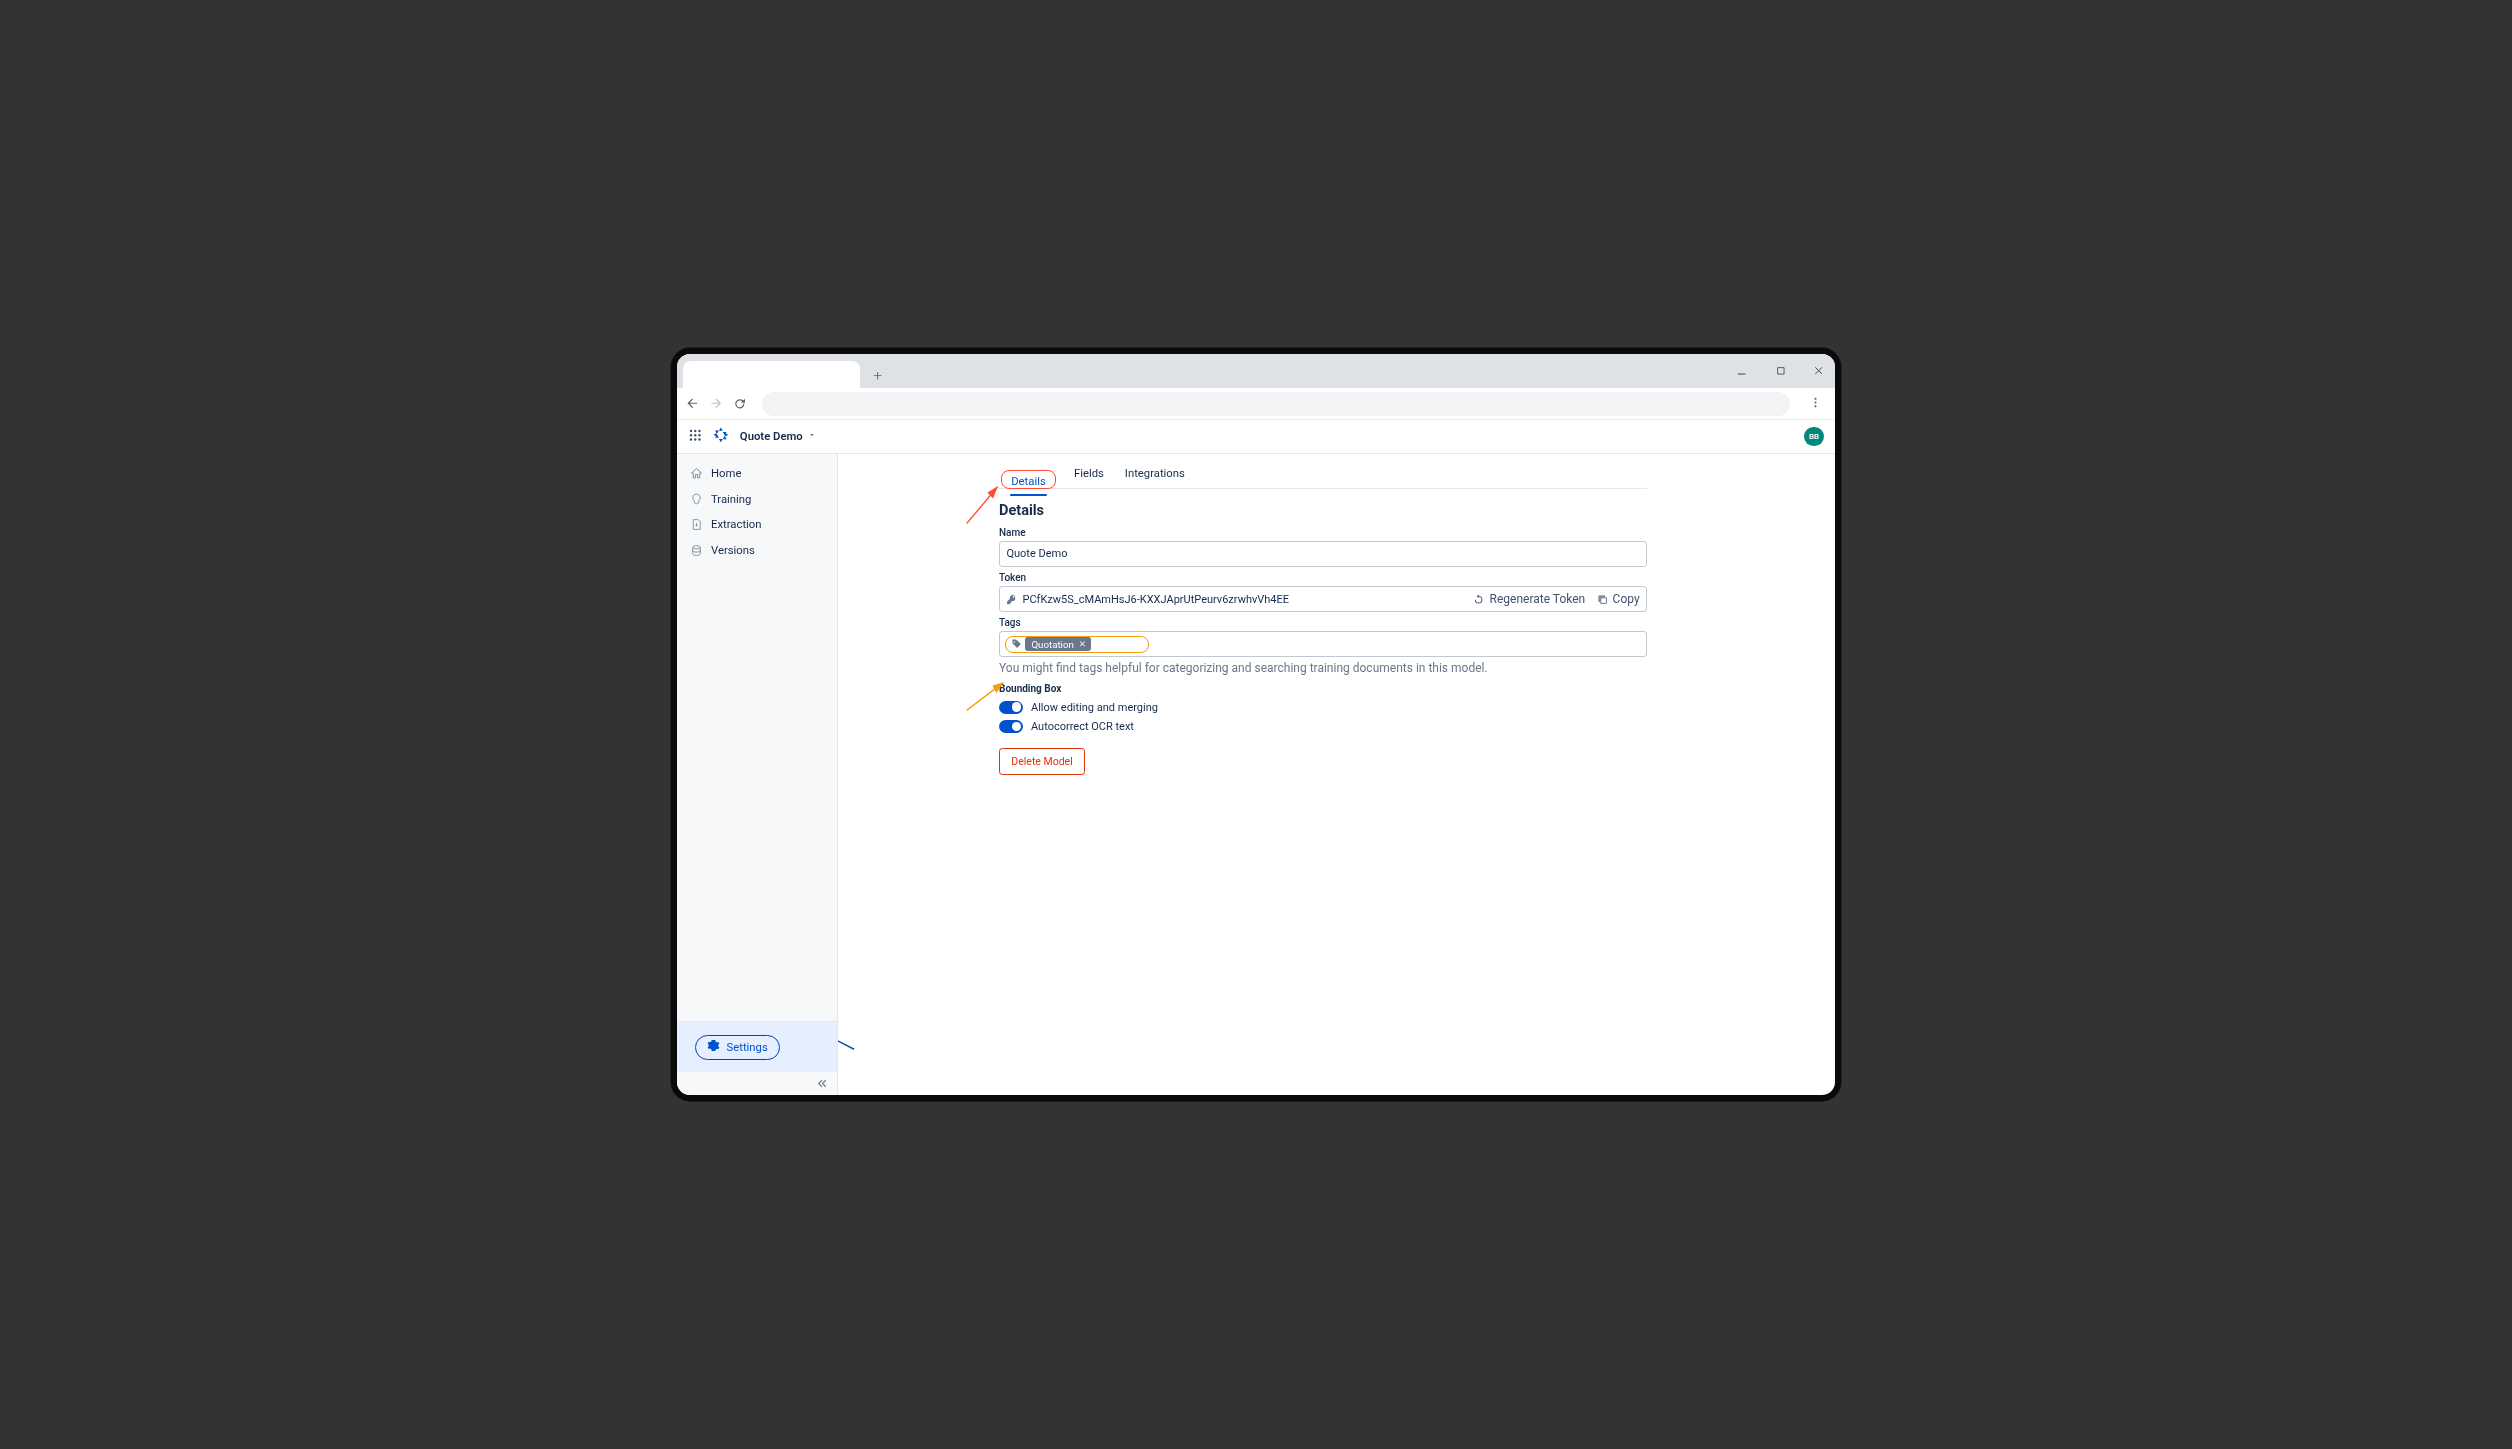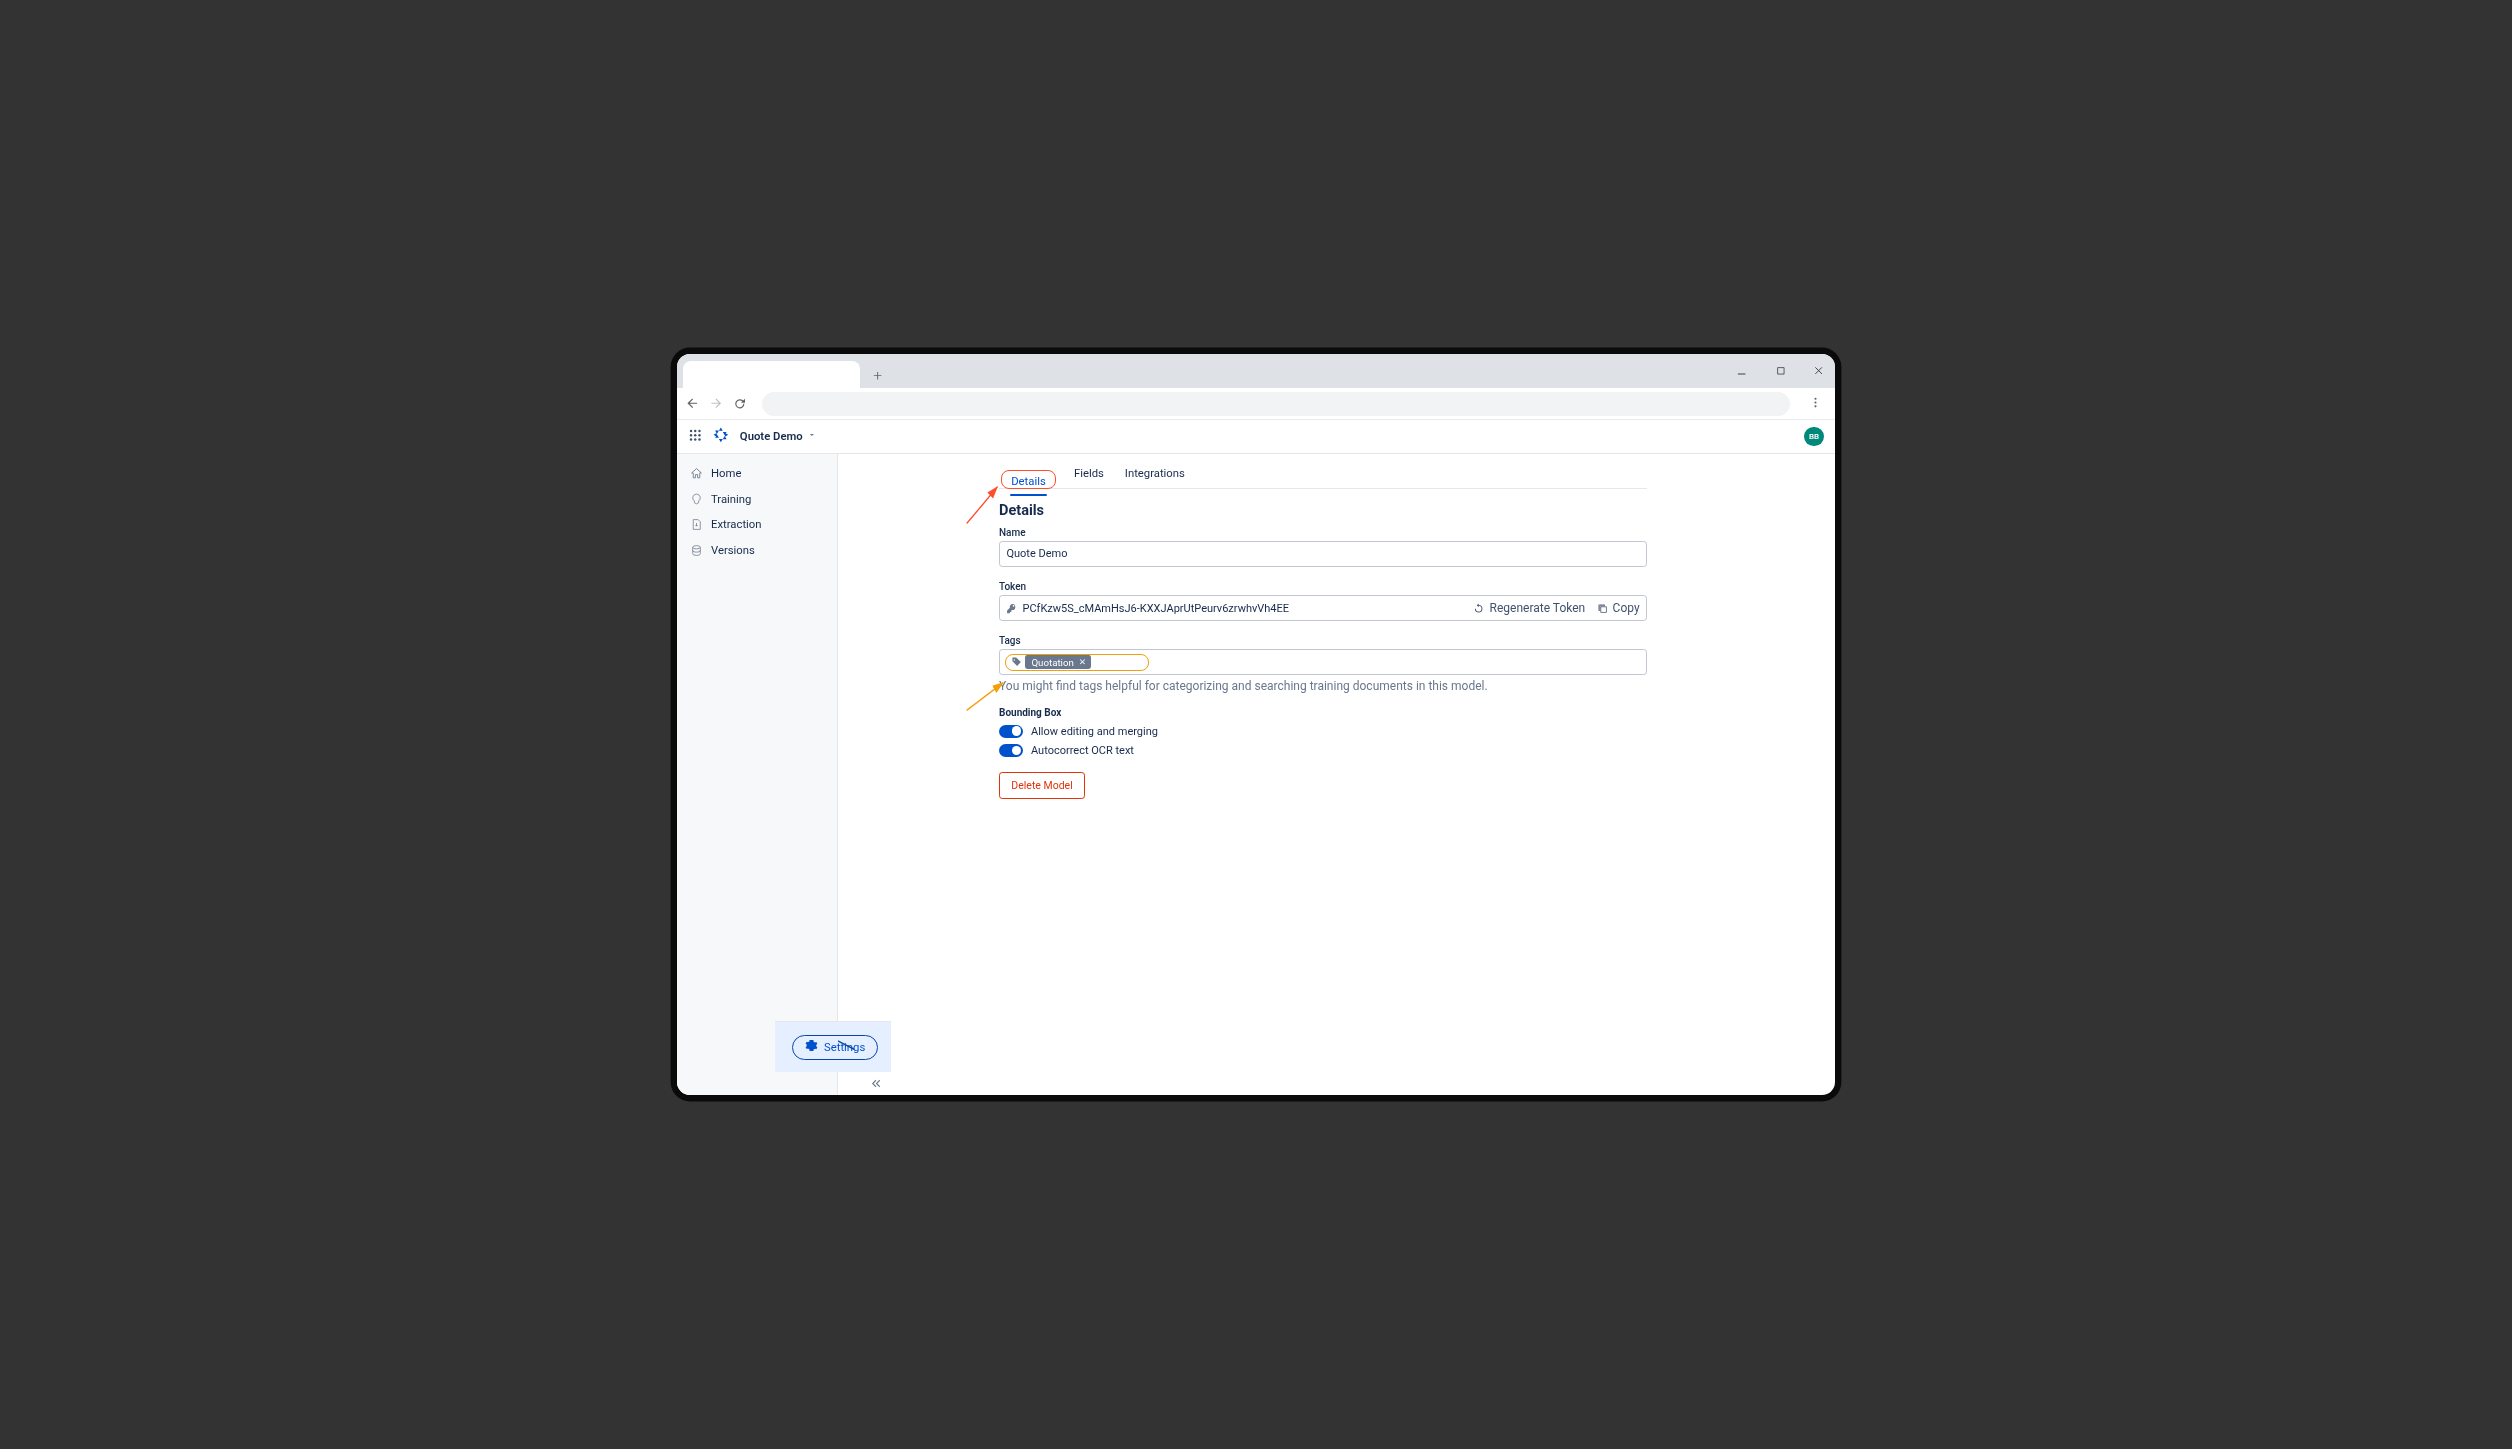--- a/index.html
+++ b/index.html
@@ -89,21 +89,21 @@
 
 .app-body {
   display:flex;
   height: calc(100% - 34px - 32px - 34px);
 }
 .sidebar {
   width: 161px;
   background:#f7f8f9;
   border-right:0.8px solid #e5e7eb;
   display:flex;
-  flex-direction:row;
+  flex-direction:column;
   position:relative;
 }
 .side-nav { list-style:none; padding:6.4px 0; }
 .side-nav li {
   display:flex; align-items:center; gap:8px;
   padding:6.4px 13px;
   font-size:11.3px;
   color:#172b4d;
   cursor:pointer;
 }
@@ -168,21 +168,21 @@
   height:2.4px; background:#0052cc; border-radius:1.6px;
 }
 .tab-highlight {
   border:1.6px solid #ff4d2e;
   border-radius:8px;
   padding:1.6px 6.4px 0.8px;
   margin-bottom:-1.6px;
 }
 
 .section-title { font-size:14.5px; font-weight:700; color:#172b4d; margin:13px 0 8px; }
-.field { margin-bottom:14px; }
+.field { margin-bottom:5px; }
 .field .label { font-size:10px; color:#172b4d; font-weight:500; margin-bottom:3.2px;}
 .input-wrap {
   border:0.8px solid #c1c7d0;
   border-radius:3.2px;
   background:#fff;
   display:flex; align-items:center;
   min-height:26px;
   padding:0 6.4px;
 }
 .input-wrap input {

